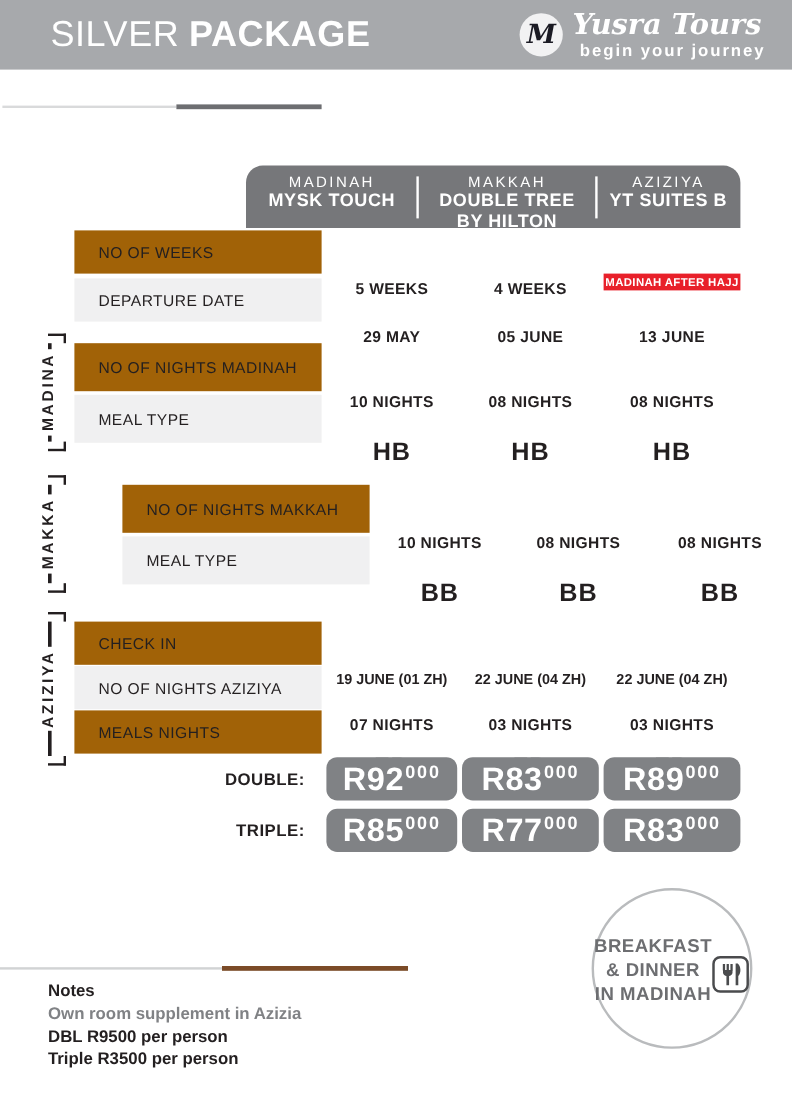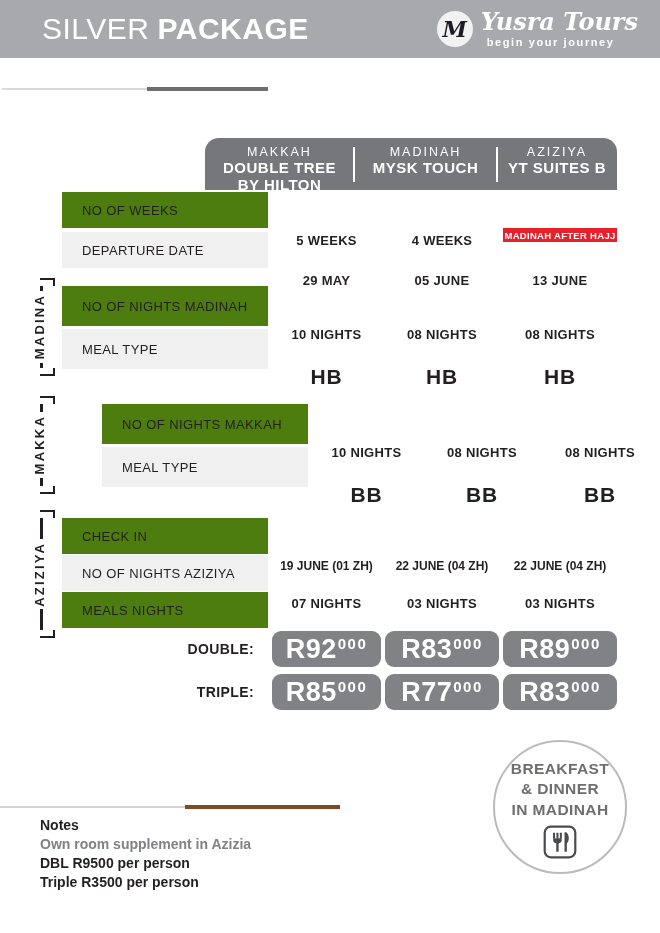--- a/index.html
+++ b/index.html
@@ -14,21 +14,21 @@
   .title .light { font-weight:300; }
   .title .heavy { font-weight:800; margin-left:8px; }
 
   .logo { display:flex; align-items:center; gap:8px; }
   .logo-circle { width:36px; height:36px; border-radius:50%; background:#f2f2f3;
                  display:flex; align-items:center; justify-content:center; }
   .logo-circle span { font-family:"DejaVu Serif", serif; font-style:italic; font-weight:700;
                       font-size:22px; color:#1b1b24; line-height:1; }
   .brand { font-family:"DejaVu Serif", serif; font-style:italic; font-weight:700;
            font-size:24px; color:#ffffff; line-height:1; white-space:nowrap; }
-  .tagline { font-size:11px; letter-spacing:1.6px; color:#ffffff; margin-top:2px; padding-left:6px; font-weight:600; }
+  .tagline { font-size:14px; letter-spacing:1.6px; color:#ffffff; margin-top:2px; padding-left:6px; font-weight:600; }
 
   
   .rule { position:absolute; }
   .rule1-light { left:2px; top:88px; width:145px; height:2px; background:#d9dadb; }
   .rule1-dark  { left:147px; top:87px; width:121px; height:4px; background:#6d6e71; }
   .rule2-light { left:0; top:806px; width:185px; height:2px; background:#d1d3d4; }
   .rule2-brown { left:185px; top:805px; width:155px; height:4px; background:#7b4b27; }
 
   
   .band { position:absolute; left:205px; top:138px; width:412px; height:52px; background:#76777a;
@@ -41,21 +41,21 @@
   .band-div { position:absolute; right:-1px; top:9px; width:2px; height:35px; background:#ffffff; }
 
   
   .grid { position:absolute; left:62px; display:grid;
           grid-template-columns:206px 109px 114px 114px; column-gap:4px; }
   .cell { display:flex; align-items:center; justify-content:center; color:#231f20; position:relative; }
   .lbl  { justify-content:flex-start; padding-left:20px; font-size:13px; font-weight:500; letter-spacing:0.4px; }
   .val  { font-size:13px; font-weight:800; letter-spacing:0.3px; text-align:right;margin-top:48px; }
   .val.meal { font-size:21px; letter-spacing:0.8px; }
   .val.small { font-size:12px; letter-spacing:0; }
-  .shade-a { background:#4d7c0f; }
+  .shade-a { background:#a16207; }
   .shade-b { background:#f0f0f1; }
 
   .has-badge .v { margin-bottom:8px; }
   .redbadge { position:absolute; left:0; right:0; bottom:-2px; height:14px; background:#e8202a;
               color:#ffffff; font-size:9.5px; font-weight:800; letter-spacing:0.3px;
               display:flex; align-items:center; justify-content:center; white-space:nowrap; }
 
   
   .bracket { position:absolute; left:28px; width:30px; display:flex; flex-direction:column; align-items:flex-start; }
   .tick-top    { width:15px; height:8px; border-top:2.5px solid #231f20; border-right:2.5px solid #231f20; margin-left:12px; }
@@ -68,21 +68,21 @@
   .price-label { display:flex; align-items:center; justify-content:flex-end; padding-right:14px;
                  font-size:14px; font-weight:800; letter-spacing:0.4px; color:#231f20; }
   .pricebadge { background:#808285; border-radius:9px; color:#ffffff;
                 display:flex; align-items:center; justify-content:center; }
   .amt { font-size:27px; font-weight:800; line-height:1; letter-spacing:0.5px; }
   .sup { font-size:15px; font-weight:800; line-height:1; letter-spacing:1.5px; margin-left:1px;
          position:relative; top:-6px; }
 
   
   .circle { position:absolute; left:493px; top:740px; width:134px; height:134px; border-radius:50%;
-            background:#ffffff; border:2px solid #b9bbbd; display:flex; flex-direction:column;
+            background:#ffffff; border:2px solid #b9bbbd; display:flex; 
             align-items:center; justify-content:center; padding-top:4px; }
   .circle-text { color:#6d6e71; font-size:15.5px; font-weight:800; letter-spacing:0.4px;
                  line-height:1.3; text-align:center; }
   .circle svg { margin-top:5px; }
 
   
   .notes { position:absolute; left:40px; top:816px; font-size:14px; line-height:19px; color:#231f20; }
   .notes .n-title { font-weight:700; }
   .notes .n-gray  { color:#808285; font-weight:600; }
   .notes .n-bold  { font-weight:700; }
@@ -104,28 +104,28 @@
         <div class="brand">Yusra Tours</div>
         <div class="tagline">begin your journey</div>
       </div>
     </div>
   </div>
 
   <div class="rule rule1-light"></div>
   <div class="rule rule1-dark"></div>
 
   <div class="band">
+    <div class="band-col c1">
+      <div class="band-city">MADINAH</div>
+      <div class="band-hotel">MYSK TOUCH</div>
+      <div class="band-div"></div>
+    </div>
     <div class="band-col c2">
       <div class="band-city">MAKKAH</div>
       <div class="band-hotel">DOUBLE TREE BY HILTON</div>
-      <div class="band-div"></div>
-    </div>
-    <div class="band-col c1">
-      <div class="band-city">MADINAH</div>
-      <div class="band-hotel">MYSK TOUCH</div>
       <div class="band-div"></div>
     </div>
     <div class="band-col c3">
       <div class="band-city">AZIZIYA</div>
       <div class="band-hotel">YT SUITES B</div>
     </div>
   </div>
 
   <div class="grid" style="top:192px; grid-auto-rows:36px; row-gap:4px;">
     <div class="cell lbl shade-a">NO OF WEEKS</div>

